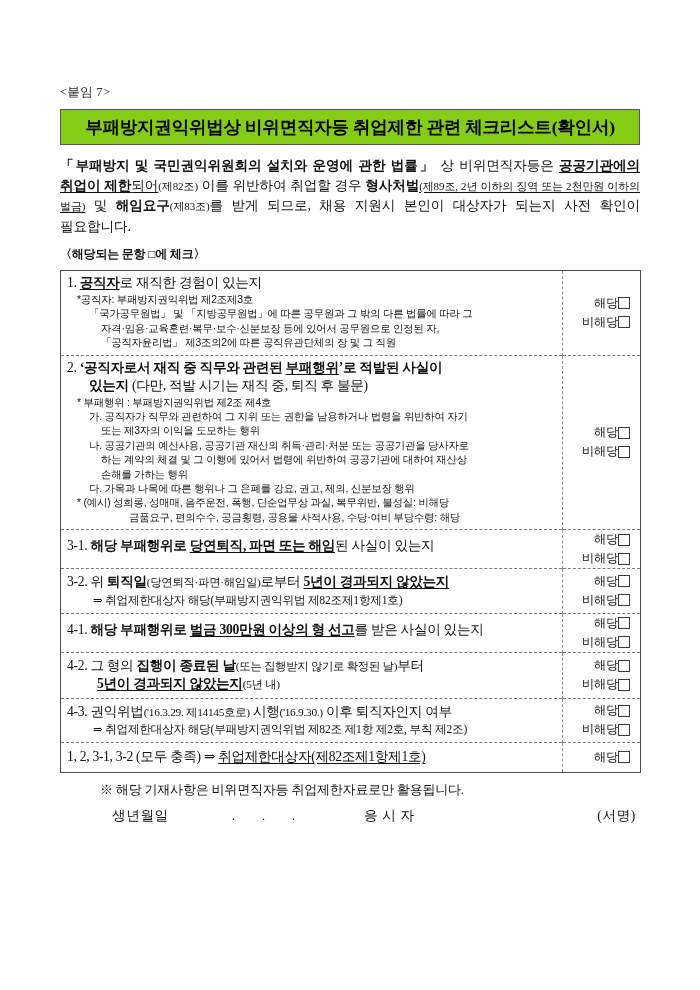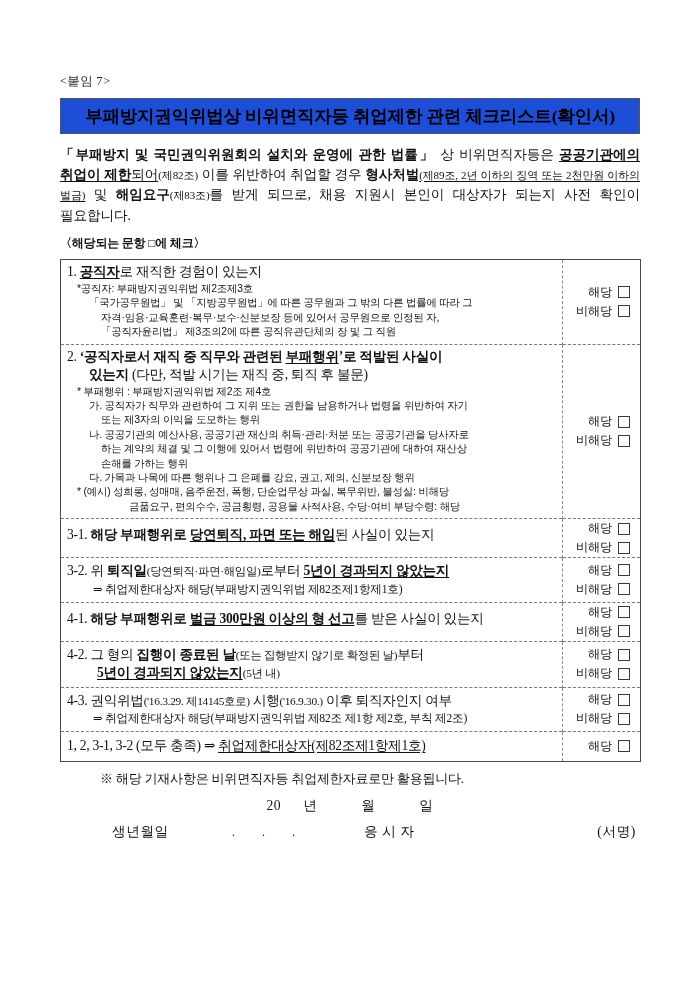--- a/index.html
+++ b/index.html
@@ -14,41 +14,41 @@
     font-family: "Liberation Serif", "DejaVu Serif", serif;
     color: #111111;
     overflow: hidden;
   }
   .page {
     position: absolute;
     left: 0; top: 0;
     width: 700px;
     height: 990px;
     box-sizing: border-box;
-    padding: 5px 60px;
+    padding: 16px 60px;
   }
 
   
   .attach-tag {
     margin-top: 68px;
     font-size: 12.5px;
     letter-spacing: 0.3px;
     color: #2a2a2a;
     height: 18px;
   }
 
   
   .title-box {
     margin-top: 7px;
     border: 1.3px solid #555;
     height: 34px;
     display: flex;
     align-items: center;
     justify-content: center;
-    background: #1d4ed8;
+    background: #84cc16;
   }
   .title-text {
     font-size: 17.5px;
     font-weight: 700;
     letter-spacing: -0.2px;
     white-space: nowrap;
     color: #000;
   }
 
   
@@ -131,21 +131,20 @@
     padding-left: 26px;
     letter-spacing: -0.2px;
     word-break: keep-all;
   }
 
   
   .ansrow {
     display: flex;
     align-items: center;
     justify-content: flex-end;
-    gap: 6px;
     padding-right: 10px;
     height: 19px;
     font-size: 12.2px;
     letter-spacing: -0.2px;
   }
   .cbox {
     display: inline-block;
     width: 10px;
     height: 10px;
     border: 1.1px solid #3a3a3a;
@@ -360,23 +359,20 @@
           </div>
         </td>
       </tr>
 
 
     </tbody>
   </table>
 
   <div class="note">※ 해당 기재사항은 비위면직자등 취업제한자료로만 활용됩니다.</div>
 
-  <div class="dateline">
-    <span>20</span><span class="sp"></span><span>년</span><span class="sp"></span><span class="sp"></span><span>월</span><span class="sp"></span><span class="sp"></span><span>일</span>
-  </div>
 
   <div class="sigline">
     <span class="sig-birth">생년월일</span>
     <span class="sig-dots">. . .</span>
     <span class="sig-appl">응 시 자</span>
     <span class="sig-sign">(서명)</span>
   </div>
 
 </div>
 

